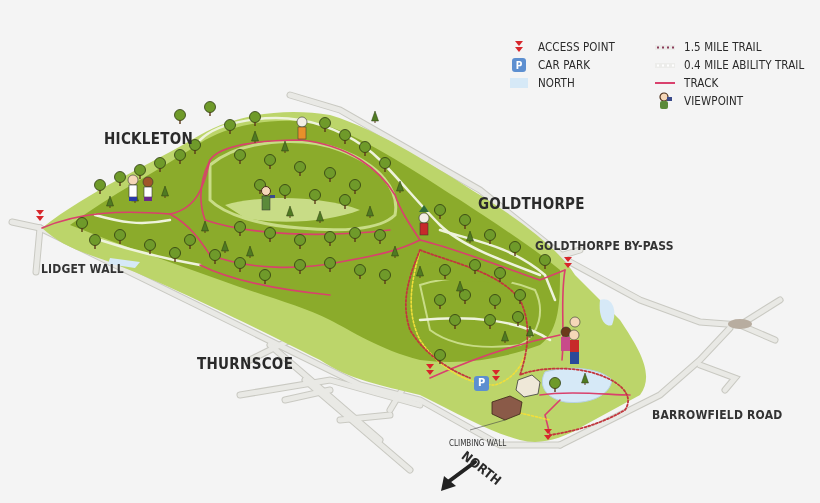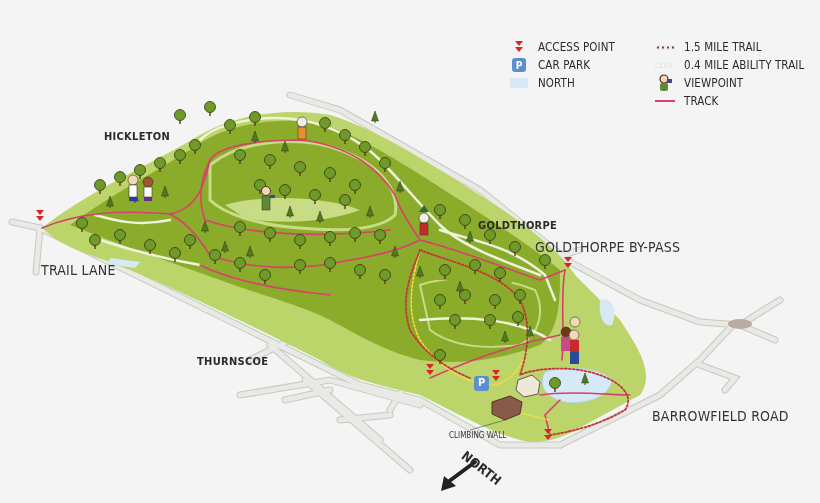--- a/index.html
+++ b/index.html
@@ -8,23 +8,23 @@
   .legend { position:absolute; left:508px; top:38px; width:300px; height:96px; }
   .legend-col { position:absolute; top:0; }
   .legend-col.left { left:0; }
   .legend-col.right { left:146px; }
   .lg-item { height:18px; display:flex; align-items:center; font-size:11.5px; color:#2a2a2a; letter-spacing:0.1px; }
   .lg-sym { width:22px; height:12px; margin-right:8px; display:flex; align-items:center; justify-content:center; }
   .sw { width:18px; height:10px; }
   .pbox { width:14px; height:14px; background:#5d8fd0; color:#fff; font-weight:bold; font-size:10px; border-radius:3px; display:flex; align-items:center; justify-content:center; }
   .dots { width:20px; height:5px; }
   .label { position:absolute; color:#2a2a2a; white-space:nowrap; }
-  .place { font-weight:bold; font-size:11px; letter-spacing:0.3px; }
-  .road { font-size:14px; letter-spacing:0.2px; color:#333; }
-  .small { font-size:8px; color:#333; }
+  .place { font-weight:bold; font-size:15px; letter-spacing:0.3px; }
+  .road { font-size:12px; letter-spacing:0.2px; color:#333;font-weight:bold; }
+  .small { font-size:8px; color:#333;margin-top:8px; }
   .north { font-weight:bold; font-size:13px; transform:rotate(38deg); transform-origin:left top; }
 </style>
 </head>
 <body>
 
 <svg id="map" viewBox="0 0 820 503" xmlns="http://www.w3.org/2000/svg">
   <defs>
     <g id="tree">
       <circle cx="0" cy="-5" r="5.5" fill="#6f9a2a" stroke="#2d3a10" stroke-width="0.8"></circle>
       <rect x="-0.7" y="0" width="1.4" height="4" fill="#5a3a1a"></rect>
@@ -266,24 +266,24 @@
 
   <g>
     <path d="M475,462 L448,482" stroke="#222" stroke-width="4" stroke-linecap="round"></path>
     <path d="M441,491 L444,476 L456,486 Z" fill="#222"></path>
   </g>
 </svg>
 
 <div class="label" style="left:478px;top:376px;color:#fff;font-weight:bold;font-size:11px;">P</div>
 
 <div class="label place" style="left:104px;top:130px;">HICKLETON</div>
-<div class="label place" style="left:478px;top:195px;margin-top:24px;">GOLDTHORPE</div>
+<div class="label place" style="left:478px;top:195px;">GOLDTHORPE</div>
 <div class="label place" style="left:197px;top:355px;">THURNSCOE</div>
 
-<div class="label road" style="left:41px;top:262px;">TRAIL LANE</div>
+<div class="label road" style="left:41px;top:262px;">LIDGET WALL</div>
 <div class="label road" style="left:535px;top:239px;">GOLDTHORPE BY-PASS</div>
 <div class="label road" style="left:652px;top:408px;">BARROWFIELD ROAD</div>
 
 <div class="label small" style="left:449px;top:431px;">CLIMBING WALL</div>
 <div class="label north" style="left:468px;top:448px;">NORTH</div>
 
 <div class="legend">
   <div class="legend-col left">
     <div class="lg-item">
       <span class="lg-sym">
@@ -331,30 +331,30 @@
               <rect x="7" y="1.5" width="2" height="2"></rect>
               <rect x="12" y="1.5" width="2" height="2"></rect>
               <rect x="17" y="1.5" width="2" height="2"></rect>
             </g>
           </svg>
       </span>
       <span>0.4 MILE ABILITY TRAIL</span>
     </div>
     <div class="lg-item">
       <span class="lg-sym">
+        <svg width="20" height="4" viewBox="0 0 20 4">
+            <rect y="1" width="20" height="2" fill="#d9416d"></rect>
+          </svg>
+      </span>
+      <span>TRACK</span>
+    </div>
+    <div class="lg-item">
+      <span class="lg-sym">
         <svg width="16" height="18" viewBox="0 0 16 18">
             <circle cx="7" cy="5" r="4" fill="#f5d7b8" stroke="#4a2e1a" stroke-width="1.2"></circle>
             <rect x="3" y="9" width="8" height="8" rx="2" fill="#5b8a3a"></rect>
             <rect x="10" y="5" width="5" height="4" fill="#3a4a8a"></rect>
           </svg>
       </span>
       <span>VIEWPOINT</span>
     </div>
-    <div class="lg-item">
-      <span class="lg-sym">
-        <svg width="20" height="4" viewBox="0 0 20 4">
-            <rect y="1" width="20" height="2" fill="#d9416d"></rect>
-          </svg>
-      </span>
-      <span>TRACK</span>
-    </div>
   </div>
 </div>
 
 </body></html>

